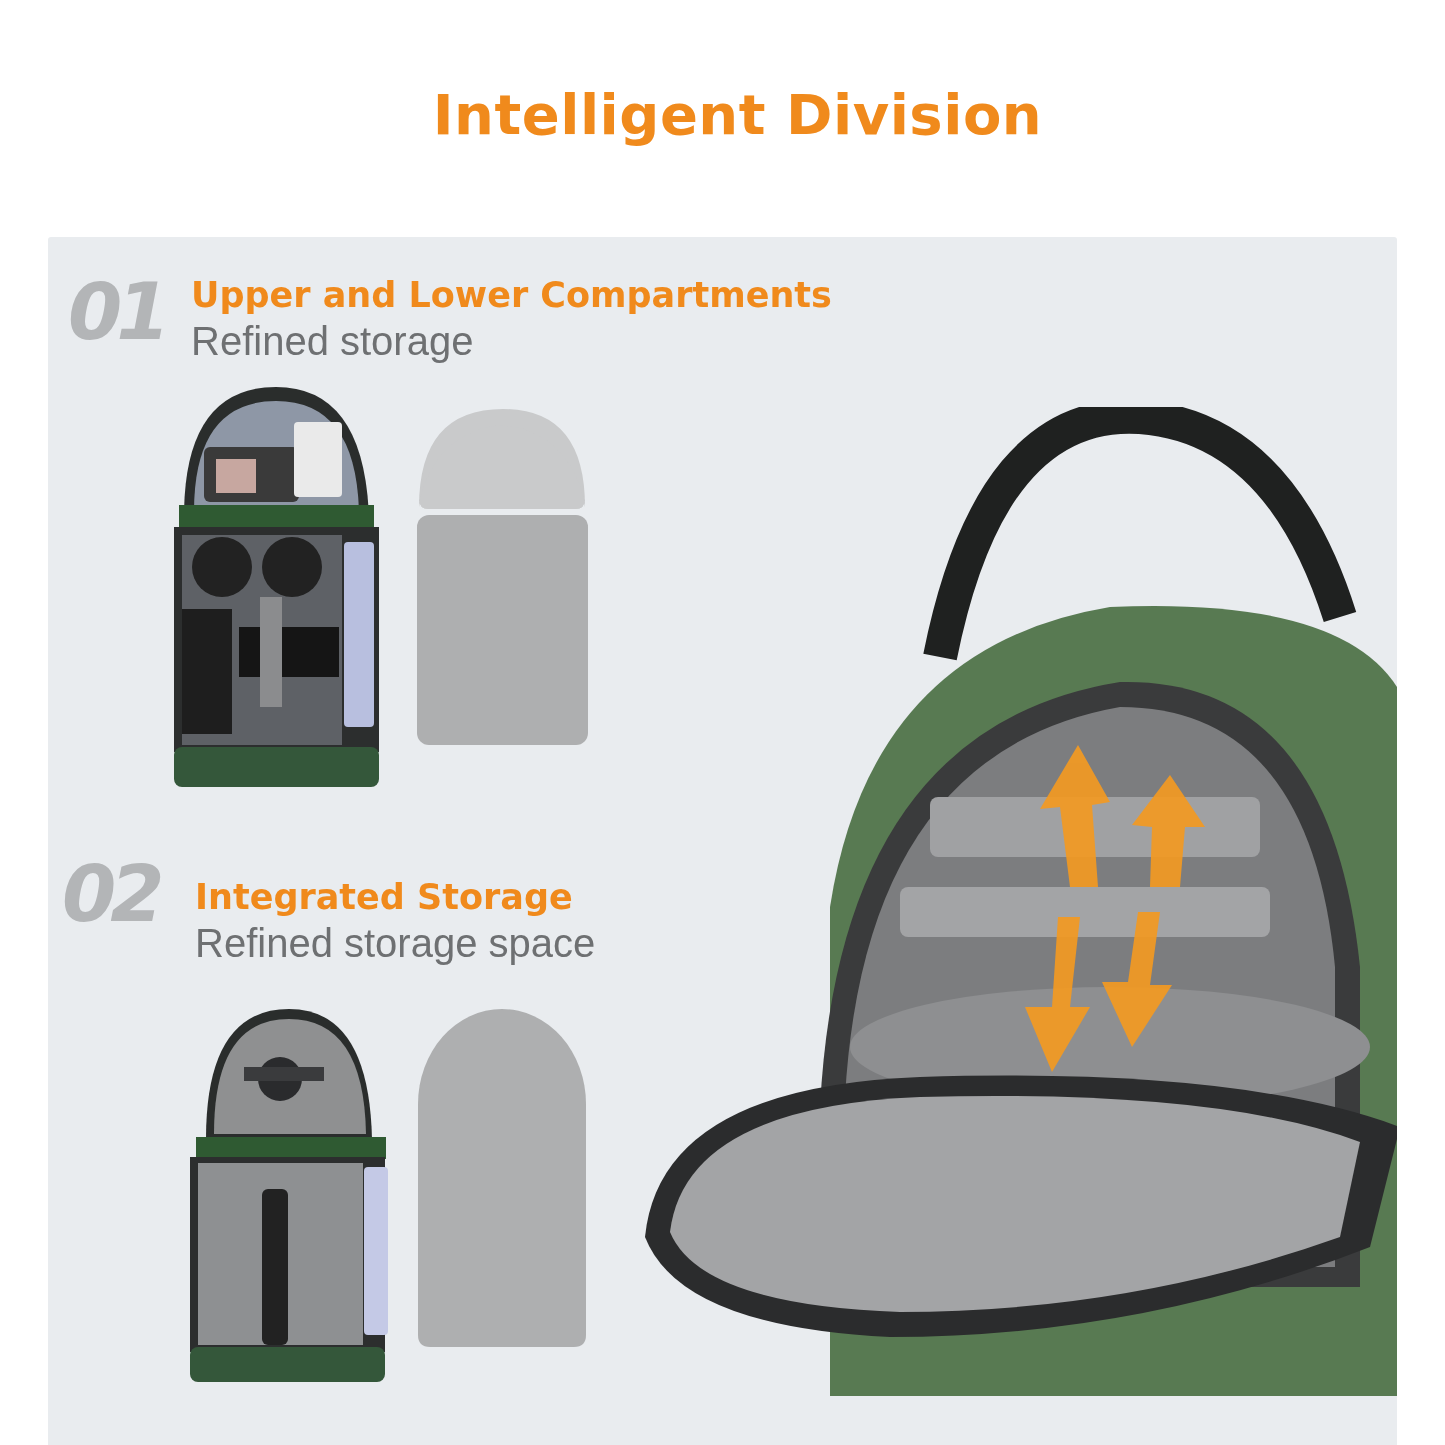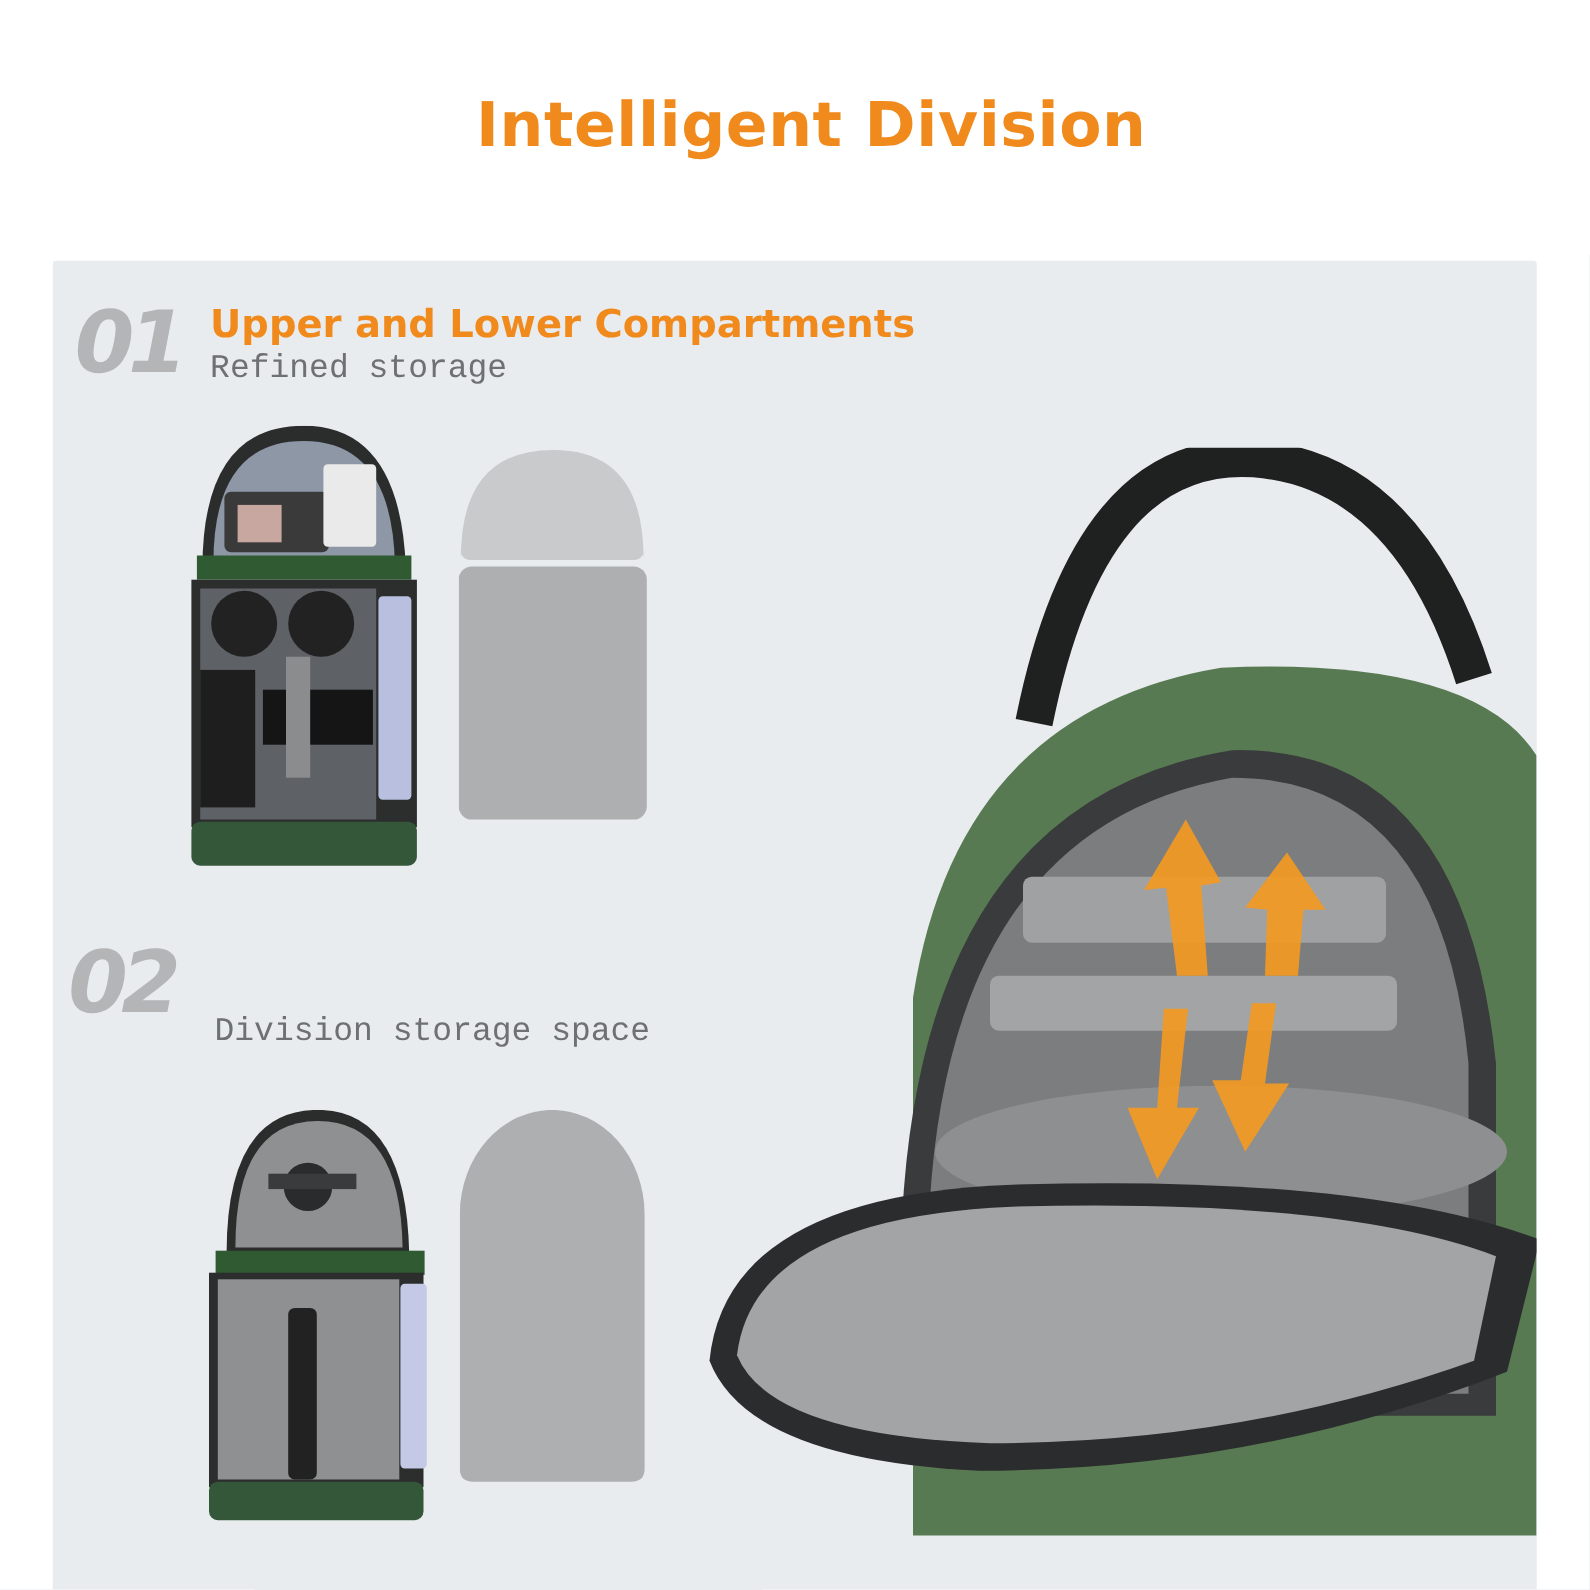--- a/index.html
+++ b/index.html
@@ -1,21 +1,21 @@
 <!DOCTYPE html>
 <html><head>
 <meta charset="utf-8">
 <style>
   html, body { margin: 0; padding: 0; }
   body { width: 1445px; height: 1445px; background: #ffffff; position: relative; overflow: hidden; font-family: "Liberation Sans", sans-serif; }
   .title { position: absolute; top: 82px; left: 0; width: 1445px; text-align: center; font-family: "DejaVu Sans", sans-serif; font-weight: bold; font-size: 56px; color: #f08a1c; letter-spacing: 0.5px; padding-left: 15px; }
   .panel { position: absolute; left: 48px; top: 237px; width: 1349px; height: 1284px; background: #e9ecef; border-radius: 3px; overflow: hidden; }
   .num { position: absolute; font-family: "DejaVu Sans", sans-serif; font-style: italic; font-weight: bold; color: #b3b5b7; font-size: 78px; letter-spacing: -6px; }
   .h { position: absolute; font-family: "DejaVu Sans", sans-serif; font-weight: bold; color: #f08a1c; font-size: 35px; }
-  .sub { position: absolute; font-family: Liberation Mono, monospace; color: #6e7072; font-size: 30px; }
+  .sub { position: absolute; font-family: Liberation Sans, sans-serif; color: #6e7072; font-size: 40px; }
   .shape { position: absolute; }
   .bag { position: absolute; }
 </style>
 </head>
 <body>
 
 <div class="title">Intelligent Division</div>
 
 <div class="panel">
 
@@ -41,21 +41,22 @@
     <rect x="10" y="360" width="205" height="40" rx="8" fill="#34573a"></rect>
   </svg>
 
   <svg class="shape" style="left:369px; top:170px;" width="172" height="340" viewBox="0 0 172 340">
     <path d="M2 100 Q2 2 86 2 Q168 2 168 100 L168 92 Q168 102 158 102 L12 102 Q2 102 2 92 Z" fill="#c9cacb"></path>
     <path d="M2 100 A84 96 0 0 1 168 100 L168 92 Q168 102 158 102 L12 102 Q2 102 2 92 Z" fill="#c9cacb"></path>
     <rect x="0" y="108" width="171" height="230" rx="12" fill="#aeafb0"></rect>
   </svg>
 
   <div class="num" style="left:14px; top:612px;">02</div>
-  <div class="sub" style="left:147px; top:684px;">Division storage space</div>
+  <div class="h" style="left:147px; top:640px;">Integrated Storage</div>
+  <div class="sub" style="left:147px; top:684px;">Refined storage space</div>
 
   <svg class="bag" style="left:136px; top:772px;" width="210" height="375" viewBox="0 0 210 375">
     <path d="M22 130 Q22 0 105 0 Q185 0 188 130 Z" fill="#2a2d2c"></path>
     <path d="M30 125 Q30 10 105 10 Q180 10 182 125 Z" fill="#8f9091"></path>
     <circle cx="96" cy="70" r="22" fill="#2a2b2d"></circle>
     <rect x="60" y="58" width="80" height="14" fill="#3a3b3d"></rect>
     <rect x="12" y="128" width="190" height="22" fill="#2f5a32"></rect>
     <rect x="6" y="148" width="195" height="195" fill="#2c2e2e"></rect>
     <rect x="14" y="154" width="165" height="182" fill="#8e9092"></rect>
     <rect x="78" y="180" width="26" height="156" rx="6" fill="#222"></rect>

